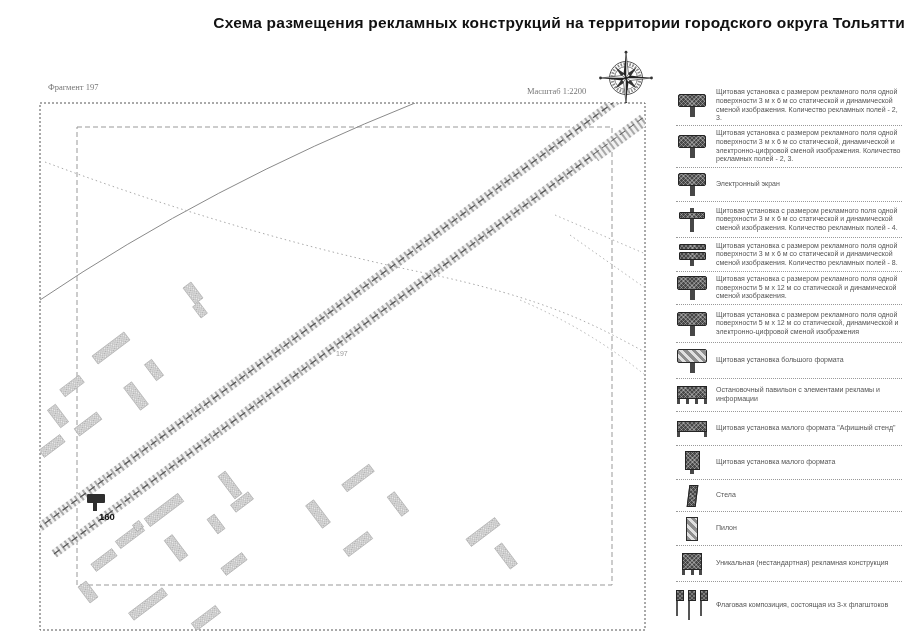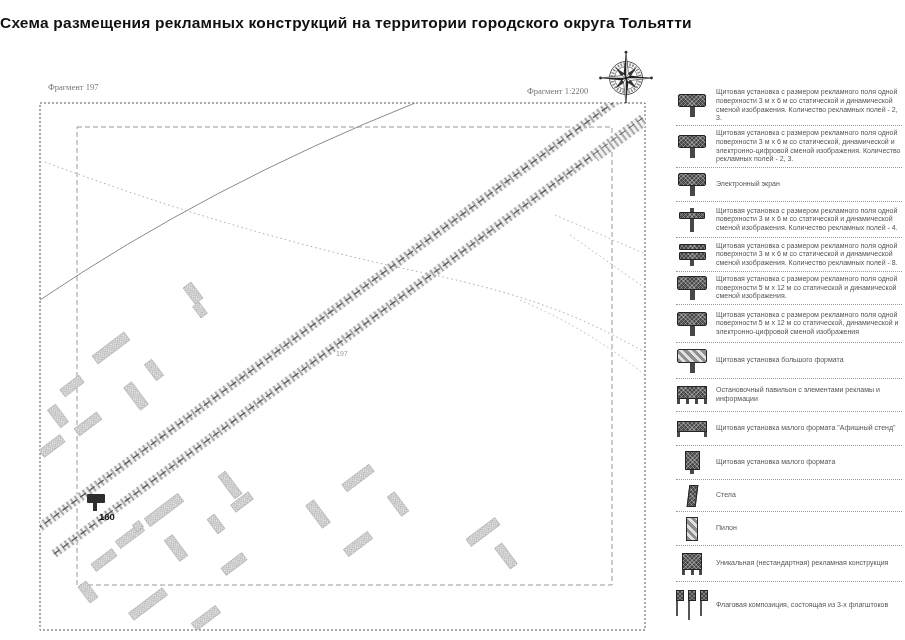--- a/index.html
+++ b/index.html
@@ -1,21 +1,21 @@
 <!DOCTYPE html>
 <html><head>
 <meta charset="utf-8">
 <style>
   html,body{margin:0;padding:0;}
   body{
     width:905px;height:640px;position:relative;overflow:hidden;background:#ffffff;
     font-family:"Liberation Sans","DejaVu Sans",sans-serif;color:#222;
   }
   .page-title{
-    position:absolute;left:0;top:14px;width:905px;text-align:left;
+    position:absolute;left:0;top:14px;width:905px;text-align:right;
     font-size:15.5px;font-weight:bold;color:#111;letter-spacing:.2px;
   }
   .map-label{
     position:absolute;font-family:"Liberation Serif","DejaVu Serif",serif;
     font-size:8.5px;color:#777;
   }
   #fragment-label{left:48px;top:82px;text-align:right;}
   #scale-label{left:527px;top:86px;}
   #map-svg{position:absolute;left:36px;top:86px;}
   #compass{position:absolute;left:598px;top:50px;}
@@ -66,21 +66,21 @@
   .flagpole i{display:block;width:2px;height:26px;background:#555;margin-left:0;}
   .flagpole b{position:absolute;left:0;top:0;width:8px;height:11px;}
   .flagpole.fp2 i{height:30px;}
 </style>
 </head>
 <body>
 
 <div class="page-title">Схема размещения рекламных конструкций на территории городского округа Тольятти</div>
 
 <div class="map-label" id="fragment-label">Фрагмент 197</div>
-<div class="map-label" id="scale-label">Фрагмент 1:2200</div>
+<div class="map-label" id="scale-label">Масштаб 1:2200</div>
 
 <svg id="compass" width="56" height="56" viewBox="0 0 56 56">
   <circle cx="28" cy="28" r="16.5" fill="#fff" stroke="#555" stroke-width="1"></circle>
   <circle cx="28" cy="28" r="14" fill="none" stroke="#8a8a8a" stroke-width="3" stroke-dasharray="1.5 1.5"></circle>
   <circle cx="28" cy="28" r="11.5" fill="#fff" stroke="#555" stroke-width=".8"></circle>
 
   <path d="M38.5,17.5 L29.5,23.5 L32.5,26.5 Z" fill="#333"></path>
   <path d="M38.5,38.5 L32.5,29.5 L29.5,32.5 Z" fill="#333"></path>
   <path d="M17.5,38.5 L26.5,32.5 L23.5,29.5 Z" fill="#333"></path>
   <path d="M17.5,17.5 L23.5,26.5 L26.5,23.5 Z" fill="#333"></path>

